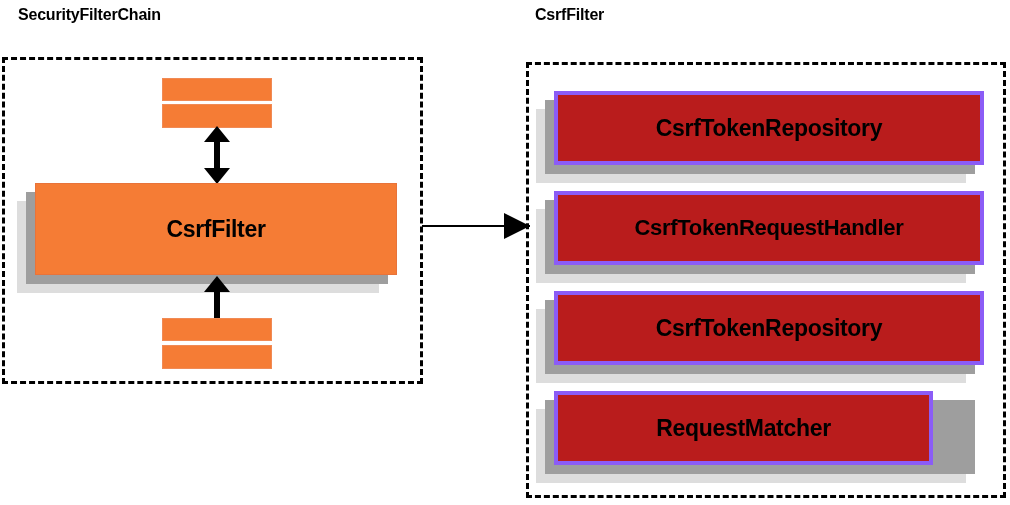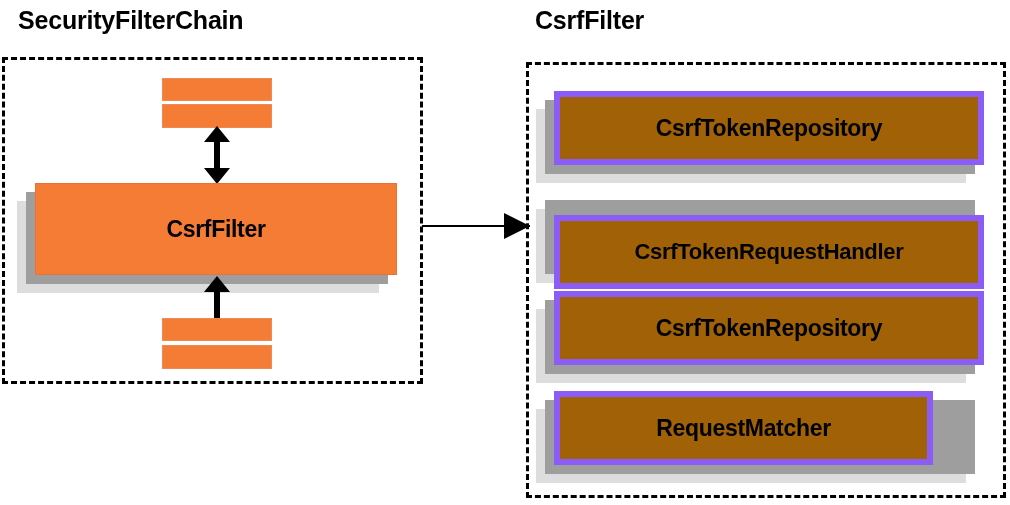--- a/index.html
+++ b/index.html
@@ -15,21 +15,21 @@
     font-family: "Liberation Sans", sans-serif;
   }
   .canvas {
     position: absolute;
     left: 0; top: 0;
     width: 1010px;
     height: 505px;
   }
   .panel-title {
     position: absolute;
-    font-size: 25px;
+    font-size: 16px;
     font-weight: bold;
     color: #000000;
     letter-spacing: -0.2px;
     white-space: nowrap;
   }
   #title-left  { left: 18px;  top: 6px; }
   #title-right { left: 535px; top: 6px; }
 
   .dashed-box {
     position: absolute;
@@ -57,22 +57,22 @@
     display: flex;
     align-items: center;
     justify-content: center;
     text-align: center;
   }
   .face-orange {
     background: #f57c35;
     border: 1px solid #e8733a;
   }
   .face-blue {
-    background: #a16207;
-    border: 6px solid #8b5cf6;
+    background: #b91c1c;
+    border: 4px solid #8b5cf6;
   }
   .face-label {
     font-size: 23px;
     font-weight: bold;
     color: #000000;
     letter-spacing: -0.3px;
     white-space: nowrap;
   }
   .face-label.small { font-size: 22px; }
 
@@ -172,21 +172,21 @@
     <div class="sh2" style="left:0px; top:18px; width:430px; height:74px;"></div>
     <div class="sh1" style="left:9px; top:9px; width:430px; height:74px;"></div>
     <div class="face face-blue" style="left:18px; top:0px; width:430px; height:74px;">
       <span class="face-label">CsrfTokenRepository</span>
     </div>
   </div>
 
   <div class="shadow-stack" style="left:536px; top:191px; width:458px; height:92px;">
     <div class="sh2" style="left:0px; top:18px; width:430px; height:74px;"></div>
     <div class="sh1" style="left:9px; top:9px; width:430px; height:74px;"></div>
-    <div class="face face-blue" style="left:18px; top:0px; width:430px; height:74px;margin-top:24px;">
+    <div class="face face-blue" style="left:18px; top:0px; width:430px; height:74px;">
       <span class="face-label small">CsrfTokenRequestHandler</span>
     </div>
   </div>
 
   <div class="shadow-stack" style="left:536px; top:291px; width:458px; height:92px;">
     <div class="sh2" style="left:0px; top:18px; width:430px; height:74px;"></div>
     <div class="sh1" style="left:9px; top:9px; width:430px; height:74px;"></div>
     <div class="face face-blue" style="left:18px; top:0px; width:430px; height:74px;">
       <span class="face-label">CsrfTokenRepository</span>
     </div>

